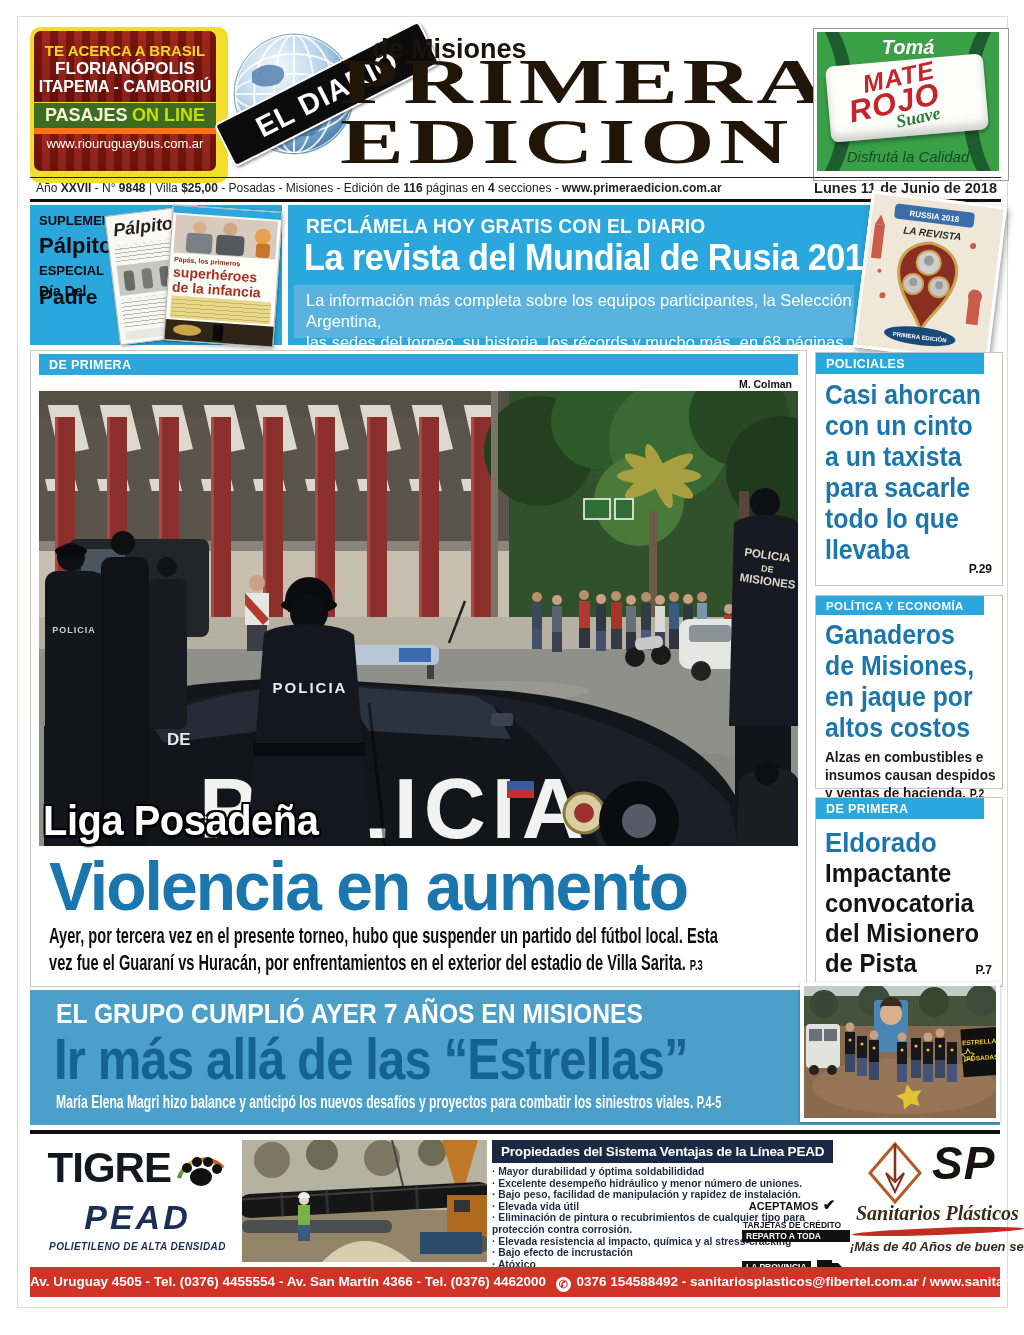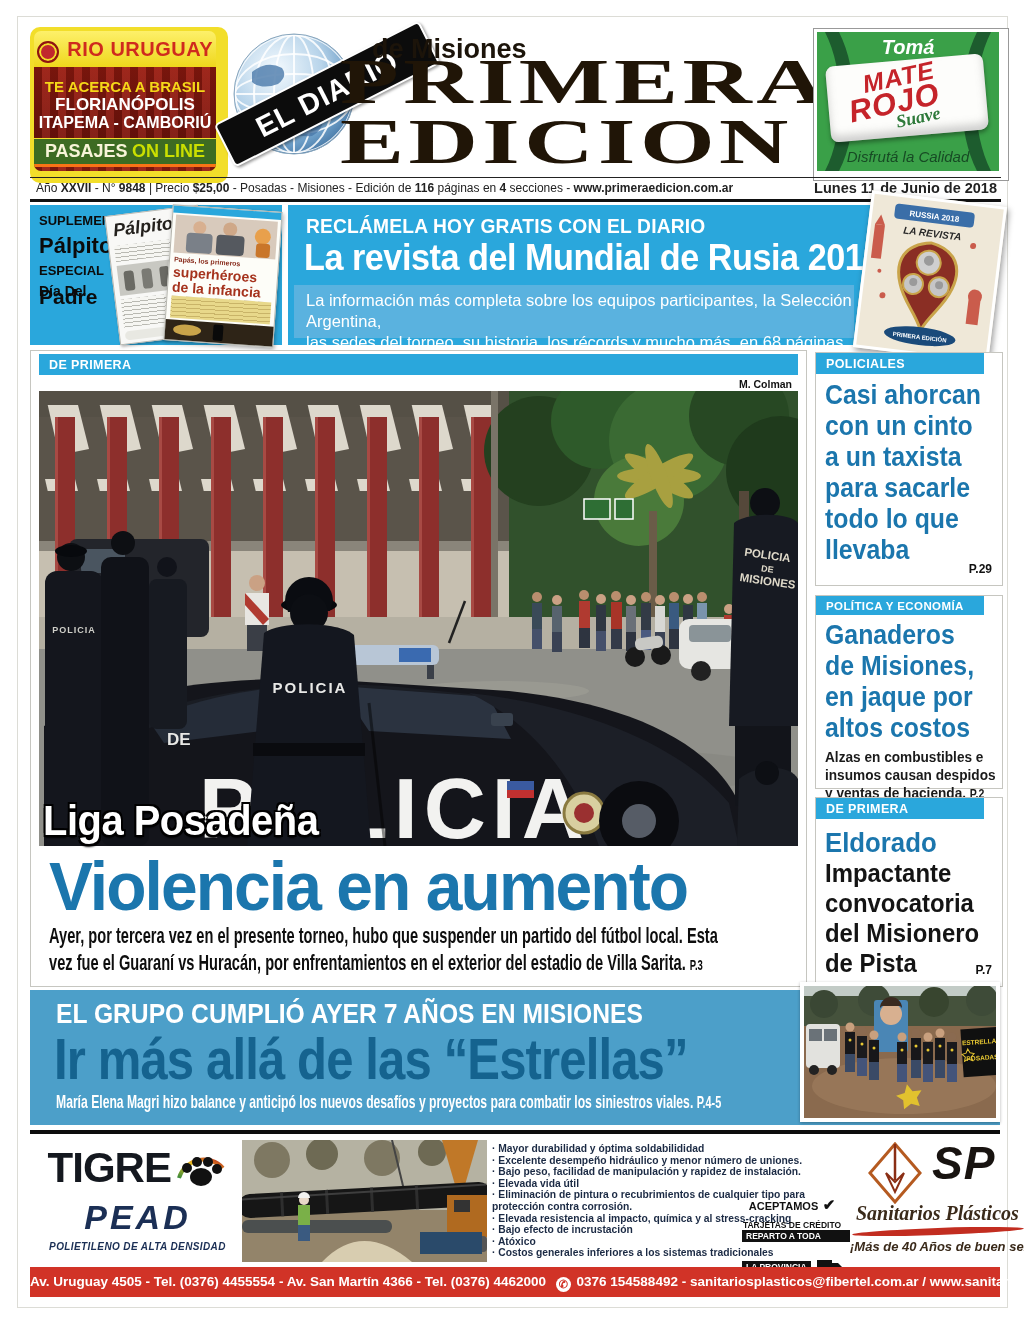--- a/index.html
+++ b/index.html
@@ -74,30 +74,26 @@
   .ylines{background:repeating-linear-gradient(#e8d88a 0 3px,#c9b468 3px 4px);}
 </style>
 </head>
 <body>
 
 <div class="page">
   <div class="frame"></div>
 
   <div class="abs rio" style="left:30px;top:27px;width:190px;height:148px;padding:4px;">
     <div class="rio-inner" style="width:182px;height:140px;">
-      <div style="background:linear-gradient(#fdf06a,#efd71c);height:36px;text-align:center;line-height:36px;">
-        <span style="display:inline-block;width:18px;height:18px;border-radius:50%;background:#c1272d;border:2px solid #8e1410;vertical-align:middle;margin-right:4px;box-shadow:inset 0 0 0 2px #f2de2a;"></span>
-        <span class="rio-brand">RIO URUGUAY</span>
-      </div>
       <div class="rio-red" style="height:60px;text-align:center;padding-top:11px;">
         <div style="color:#f5d818;font-weight:700;font-size:15px;">TE ACERCA A BRASIL</div>
         <div style="color:#fff;font-weight:700;font-size:17px;line-height:19px;">FLORIANÓPOLIS</div>
         <div style="color:#fff;font-weight:700;font-size:16px;line-height:18px;">ITAPEMA - CAMBORIÚ</div>
       </div>
-      <div style="background:#3d6b22;height:25px;text-align:center;line-height:25px;border-top:1px solid #f2de2a;border-bottom:3px solid #f97316;">
+      <div style="background:#3d6b22;height:25px;text-align:center;line-height:25px;border-top:1px solid #f2de2a;border-bottom:6px solid #f97316;">
         <span style="color:#f8f4d8;font-weight:700;font-size:18px;">PASAJES</span>
         <span style="color:#cadf00;font-weight:700;font-size:18px;">ON LINE</span>
       </div>
       <div class="rio-red" style="height:44px;text-align:center;padding-top:2px;">
         <div style="color:#fff;font-weight:400;font-size:13px;">www.riouruguaybus.com.ar</div>
 
       </div>
     </div>
   </div>
 
@@ -146,21 +142,21 @@
       <div class="abs" style="left:11px;top:28px;width:158px;height:76px;background:#fdfdfb;border-radius:8px;transform:rotate(-5deg);box-shadow:0 3px 4px rgba(0,0,0,.35),inset 0 -6px 8px rgba(120,120,120,.35);">
         <div style="position:absolute;left:36px;top:2px;color:#c5242a;font-weight:700;font-style:italic;font-size:25px;transform:rotate(-7deg);letter-spacing:1px;">MATE</div>
         <div style="position:absolute;left:20px;top:24px;color:#c5242a;font-weight:700;font-style:italic;font-size:31px;transform:rotate(-7deg);letter-spacing:1px;">ROJO</div>
         <div style="position:absolute;left:66px;top:48px;color:#2e7a3a;font-family:'Liberation Serif',serif;font-style:italic;font-weight:700;font-size:18px;transform:rotate(-7deg);">Suave</div>
       </div>
       <div class="abs" style="left:0;right:0;bottom:6px;text-align:center;color:#174a24;font-weight:400;font-style:italic;font-size:15px;">Disfrutá la Calidad</div>
     </div>
   </div>
 
   <div class="abs infobar" style="left:30px;top:177px;width:971px;height:21px;line-height:20px;">
-    <span style="padding-left:6px;"><span>Año </span><b>XXVII</b><span> - N° </span><b>9848</b><span>  |  Precio </span><b>$25,00</b><span> - Posadas - Misiones - Edición de </span><b>116</b><span> páginas en </span><b>4</b><span> secciones  -  </span><b>www.primeraedicion.com.ar</b></span>
+    <span style="padding-left:6px;"><span>Año </span><b>XXVII</b><span> - N° </span><b>9848</b><span>  |  Villa </span><b>$25,00</b><span> - Posadas - Misiones - Edición de </span><b>116</b><span> páginas en </span><b>4</b><span> secciones  -  </span><b>www.primeraedicion.com.ar</b></span>
     <b class="abs" style="right:4px;top:0;font-size:14.5px;">Lunes 11 de Junio de 2018</b>
   </div>
 
   <div class="abs cyan" style="left:30px;top:205px;width:252px;height:140px;">
     <div class="abs sup-k" style="left:9px;top:8px;font-size:13px;">SUPLEMENTO</div>
     <div class="abs sup-k" style="left:9px;top:28px;font-size:22px;">Pálpitos</div>
     <div class="abs sup-k" style="left:9px;top:58px;font-size:13px;">ESPECIAL</div>
     <div class="abs sup-k" style="left:9px;top:78px;font-size:14px;">Día Del</div>
     <div class="abs sup-k" style="left:9px;top:80px;font-size:21px;">Padre</div>
   </div>
@@ -600,20 +596,21 @@
       <rect x="200" y="96" width="45" height="16" rx="4" fill="#555"></rect>
       <path d="M80,122 Q120,80 170,122 Z" fill="#d8cdb0"></path>
       <circle cx="62" cy="60" r="5" fill="#e8d8c8"></circle>
         <path d="M56,58 a6,6 0 0 1 12,0 z" fill="#f2f2f0"></path>
       <rect x="56" y="65" width="12" height="20" fill="#7ab048"></rect>
         <rect x="56" y="85" width="12" height="16" fill="#3a5a80"></rect>
       <rect x="178" y="92" width="62" height="22" fill="#2a4a6a"></rect>
     </svg>
 
     <div class="abs" style="left:462px;top:6px;width:340px;">
+      <div class="props-title">Propiedades del Sistema Ventajas de la Línea PEAD</div>
       <div style="margin-top:3px;">
         <div class="prop">Mayor durabilidad y óptima soldabilididad</div>
         <div class="prop">Excelente desempeño hidráulico y menor número de uniones.</div>
         <div class="prop">Bajo peso, facilidad de manipulación y rapidez de instalación.</div>
         <div class="prop">Elevada vida útil</div>
         <div class="prop">Eliminación de pintura o recubrimientos de cualquier tipo para protección contra corrosión.</div>
         <div class="prop">Elevada resistencia al impacto, química y al stress-cracking</div>
         <div class="prop">Bajo efecto de incrustación</div>
         <div class="prop">Atóxico</div>
         <div class="prop">Costos generales inferiores a los sistemas tradicionales</div>

